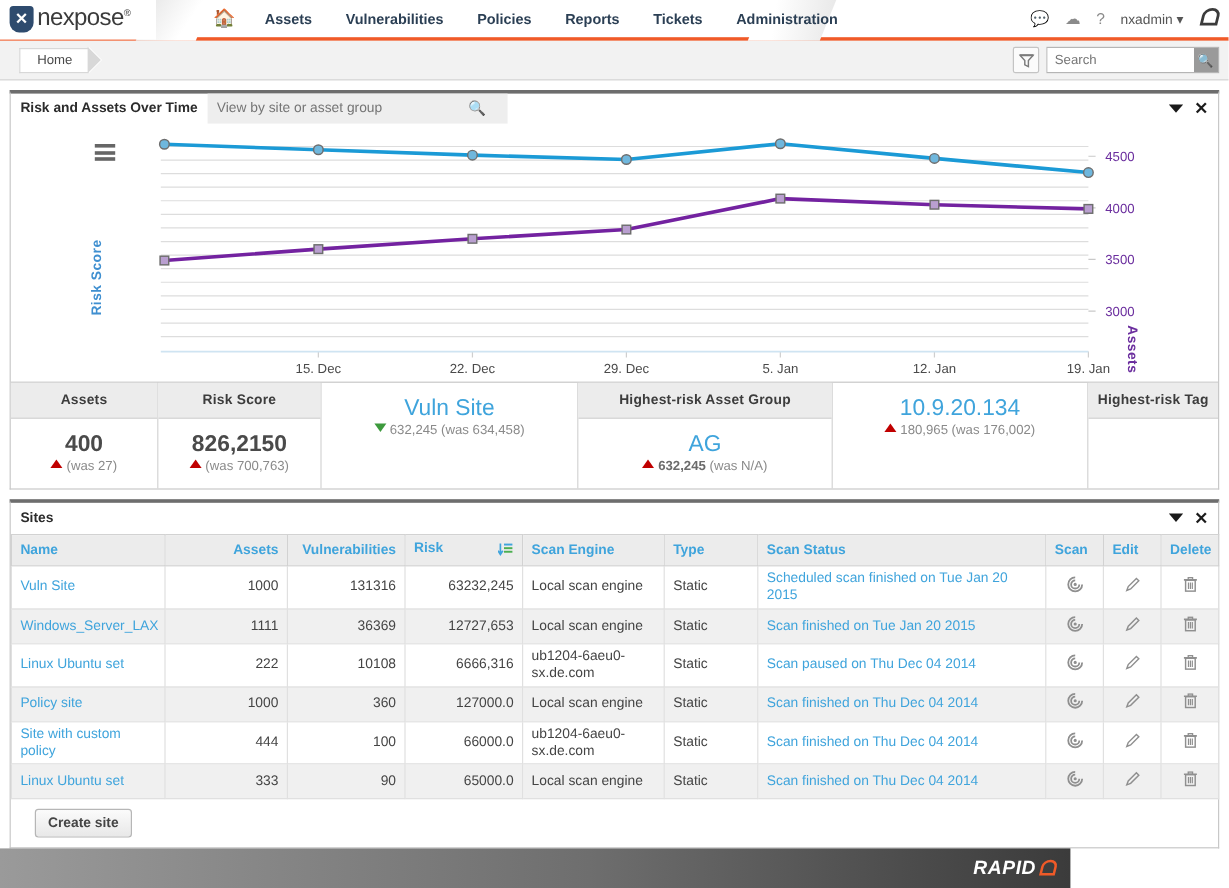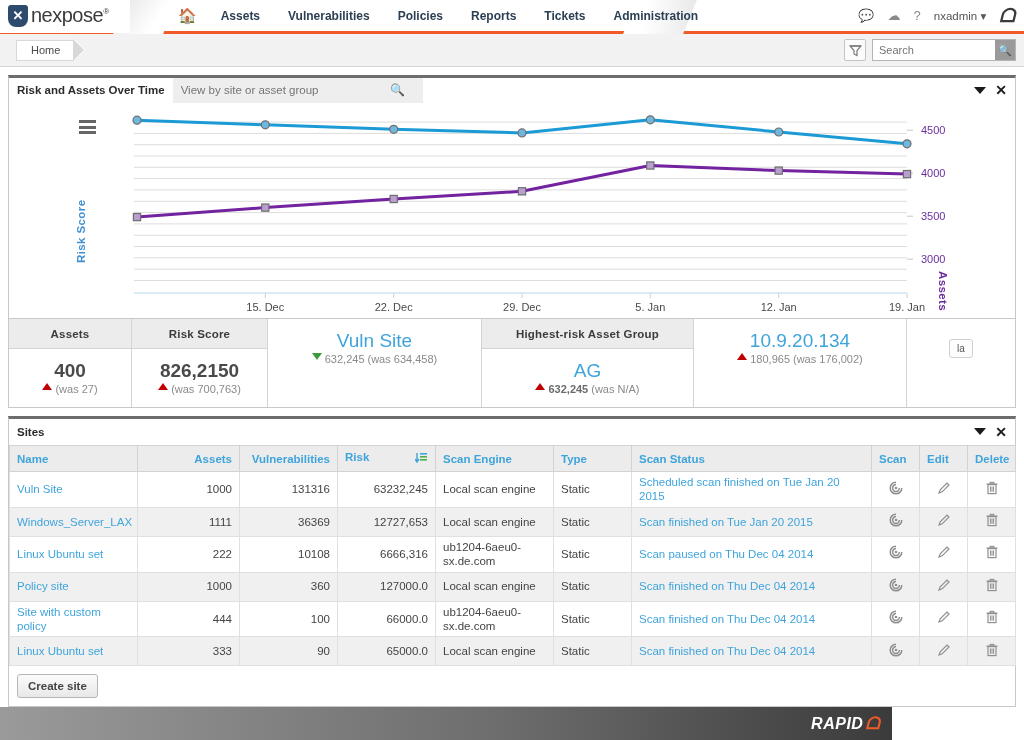--- a/index.html
+++ b/index.html
@@ -172,20 +172,21 @@
   table.sites td.num { text-align:right; }
   table.sites tr.alt td { background:#f0f0f0; }
   table.sites td a, .lnk { color:#3fa4dc; text-decoration:none; cursor:pointer; }
   .ic-cell { text-align:center; }
   .sort-ic { float:right; color:#3fa4dc; font-size:12px; margin-top:1px; }
   .create-wrap { padding:8px; }
   .btn {
     background:linear-gradient(#fbfbfb,#e8e8e8); border:1px solid #b6b6b6; border-radius:3px;
     font-size:11.5px; font-weight:bold; color:#444; padding:5px 10px; cursor:pointer;
     font-family:"Liberation Sans",sans-serif;
+    margin-left:12px;
   }
 
   
   .footer {
     position:absolute; left:0; bottom:0; width:892px; height:33px;
     background:linear-gradient(90deg,#9a9a9a 0%, #6e6e6e 55%, #3b3b3b 100%);
     display:flex; align-items:center; justify-content:flex-end; padding-right:12px;
   }
   .footer-logo {
     color:#fff; font-style:italic; font-weight:bold; font-size:16px; letter-spacing:0.5px;
@@ -387,23 +388,21 @@
           <div class="stat-main link">10.9.20.134</div>
           <div class="stat-sub">
             <span class="up"></span>
             <span>180,965</span>
             <span>(was 176,002)</span>
           </div>
         </div>
       </div>
 
       <div class="stat w-tag">
-        <div class="stat-b">
-          <div class="tagchip">la</div>
-        </div>
+        <div class="stat-h">Highest-risk Tag</div>
       </div>
     </div>
   </div>
 
   <div class="panel">
     <div class="sites-head panel-head">
       <div class="panel-title">Sites</div>
       <div class="panel-ctrls">
         <div class="ctrl-caret"></div>
         <div class="ctrl-x">✕</div>

